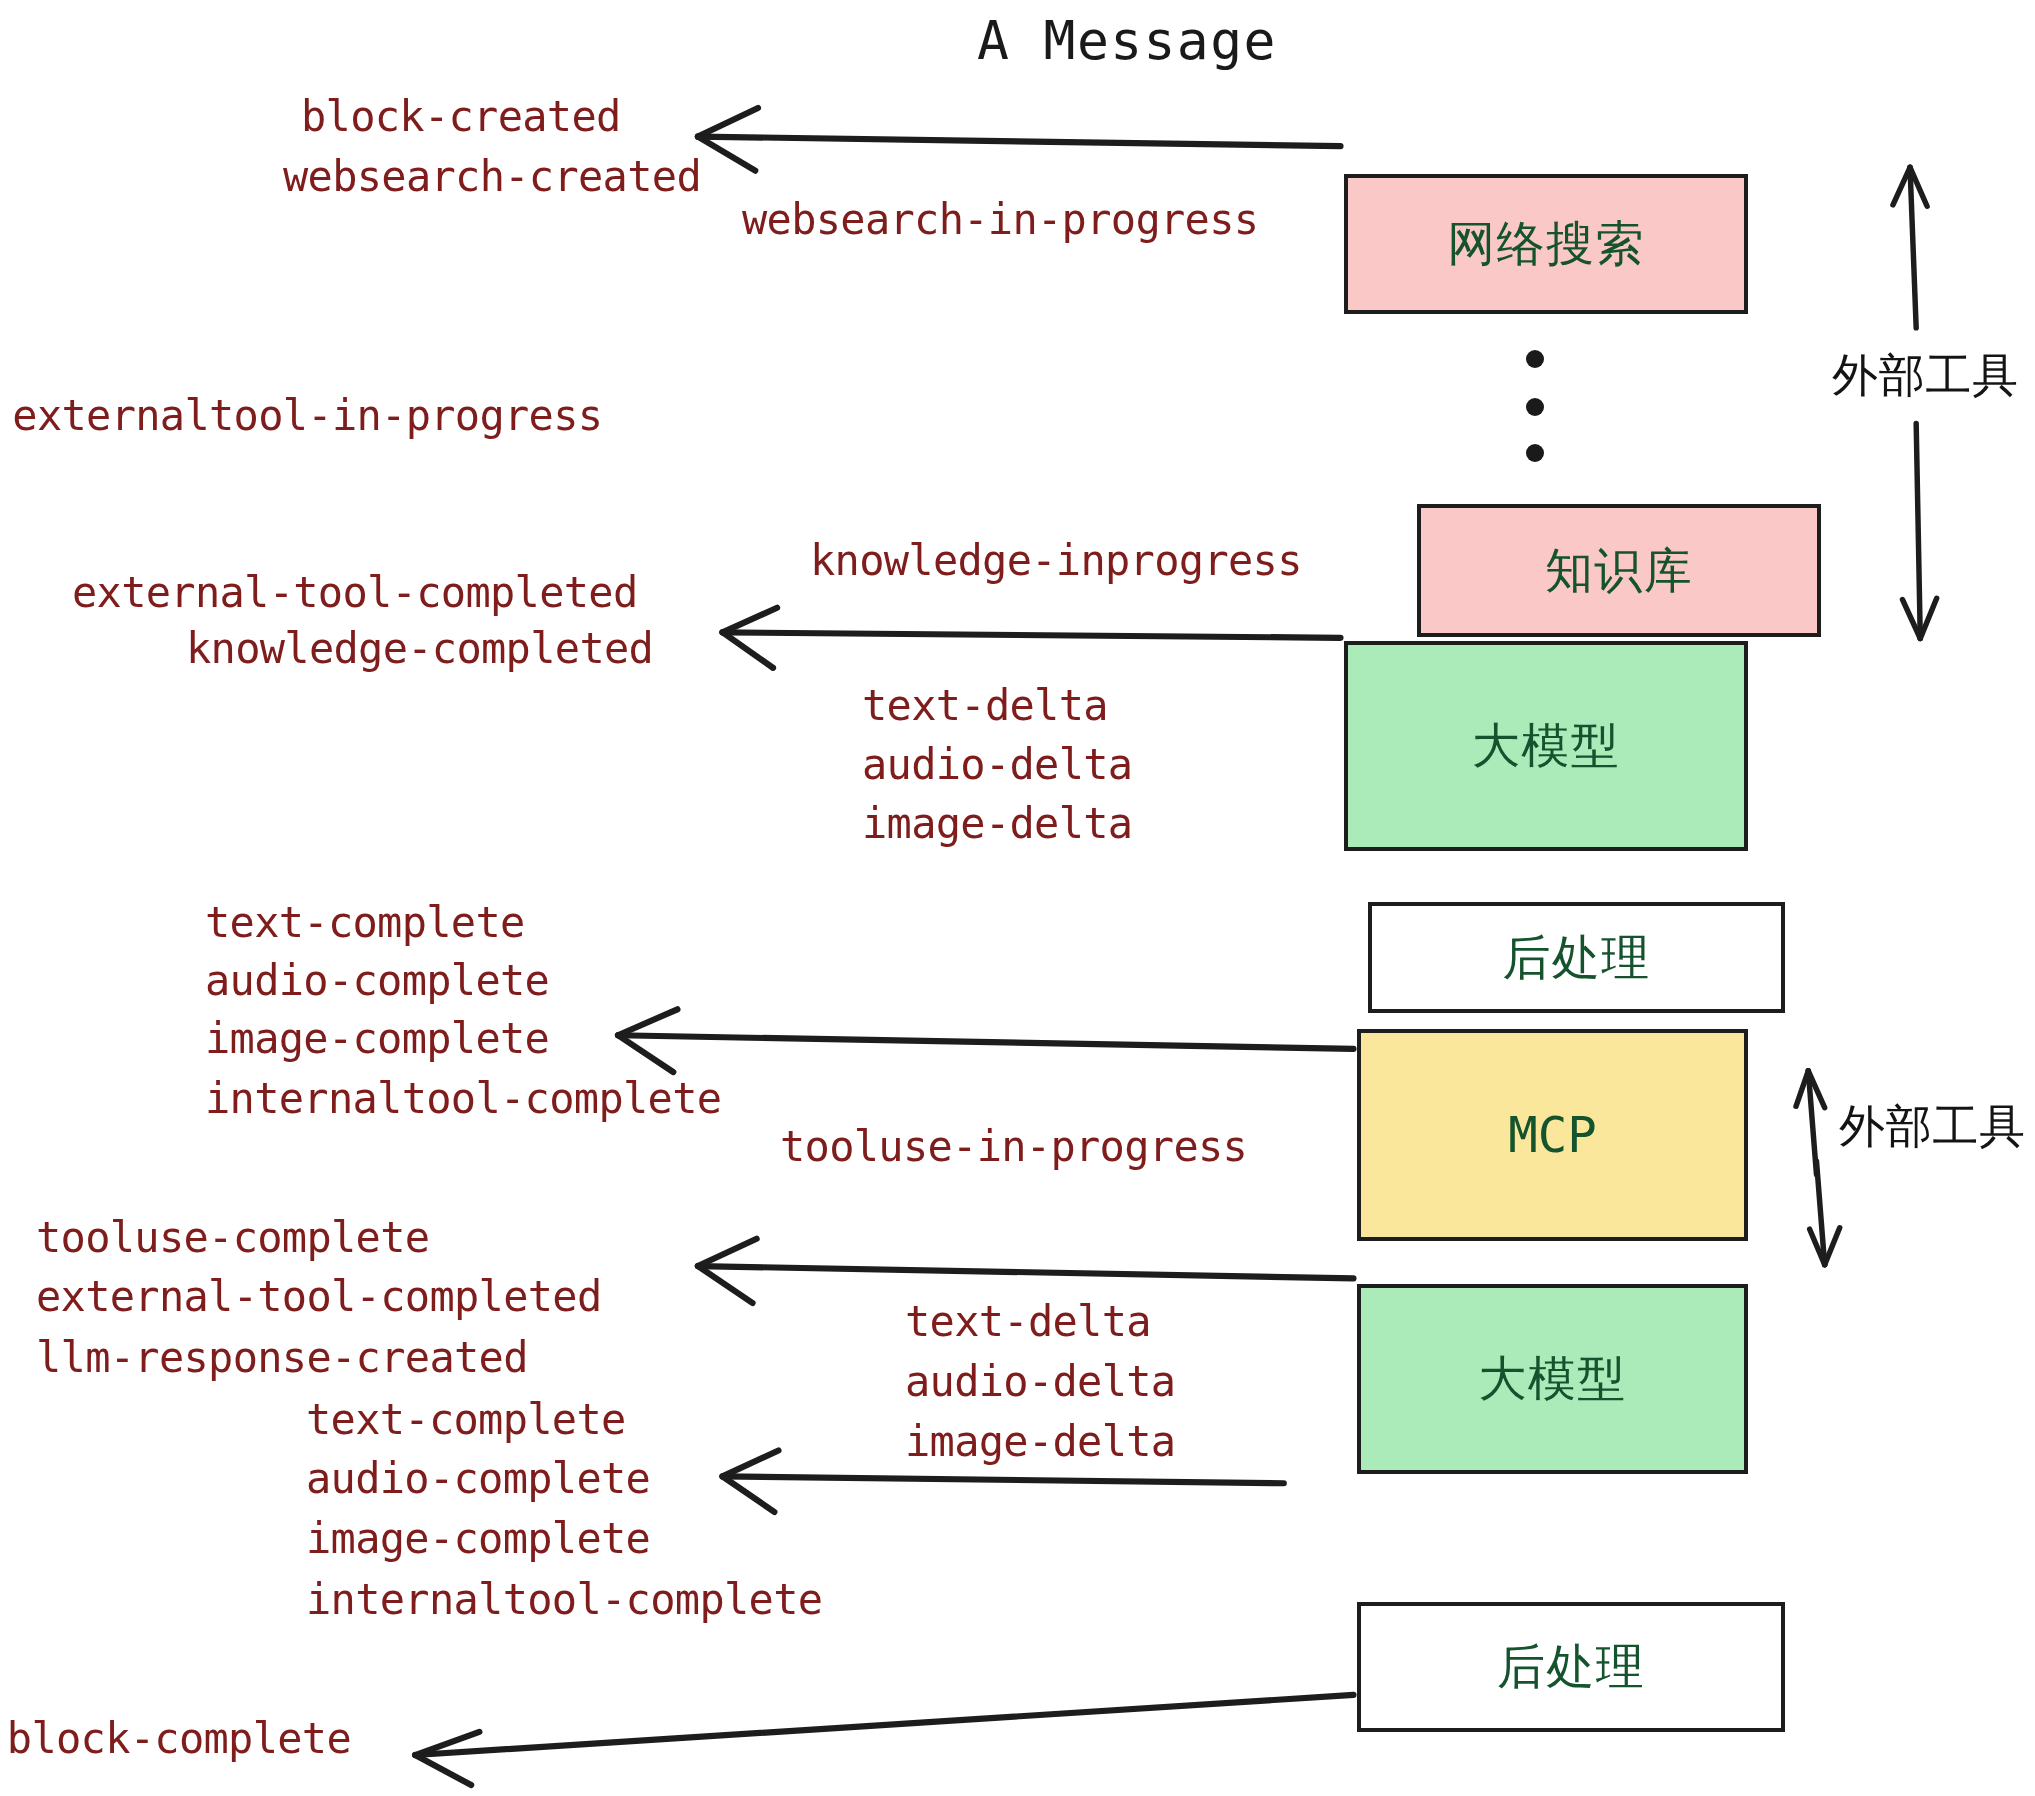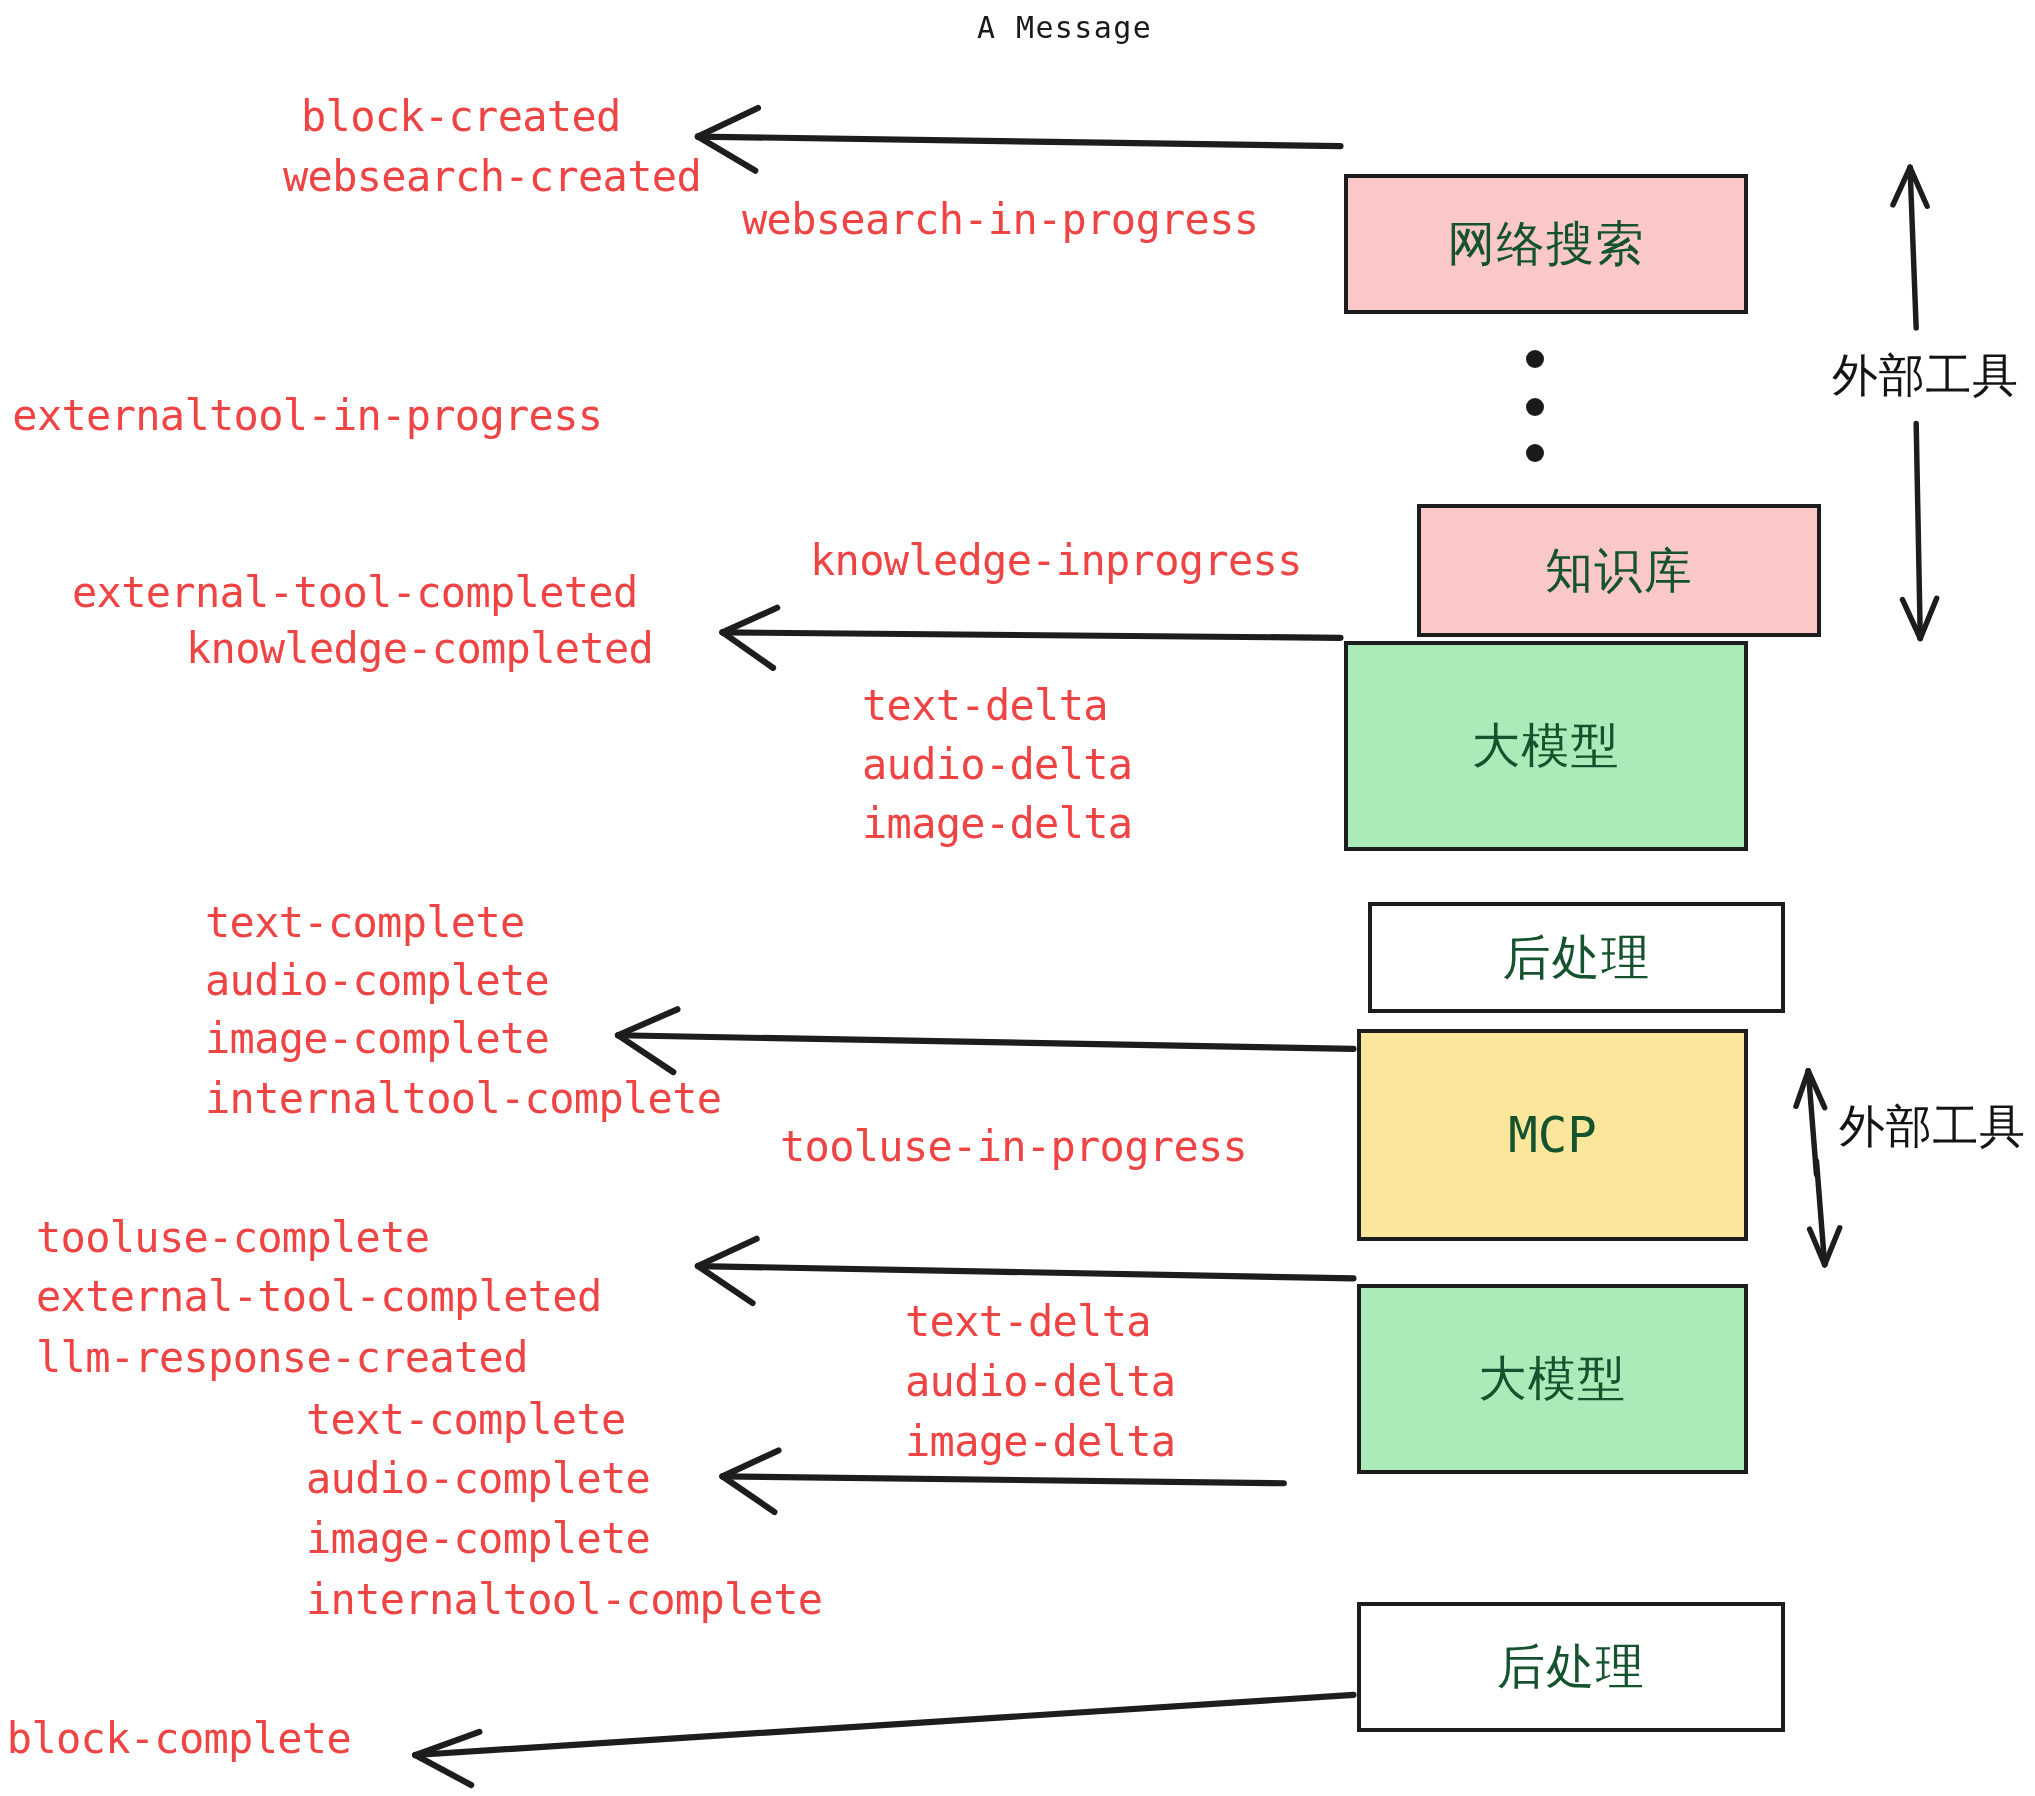--- a/index.html
+++ b/index.html
@@ -8,28 +8,28 @@
     width:2035px;height:1796px;
     background:#ffffff;
     font-family:"DejaVu Sans Mono", monospace;
     overflow:hidden;
   }
   .ev{
     position:absolute;
     font-family:"DejaVu Sans Mono","Liberation Mono",monospace;
     font-size:42px;
     line-height:1.0;
-    color:#ef4444;
+    color:#7f1d1d;
     white-space:nowrap;
     letter-spacing:-0.7px;
   }
   .title{
     position:absolute;
     font-family:"DejaVu Sans Mono","Liberation Mono",monospace;
-    font-size:30px;
+    font-size:53px;
     color:#1a1a1a;
     white-space:nowrap;
     letter-spacing:1.4px;
   }
   .box{
     position:absolute;
     box-sizing:border-box;
     border:4.8px solid #1d1d1d;
     display:flex;
     align-items:center;

